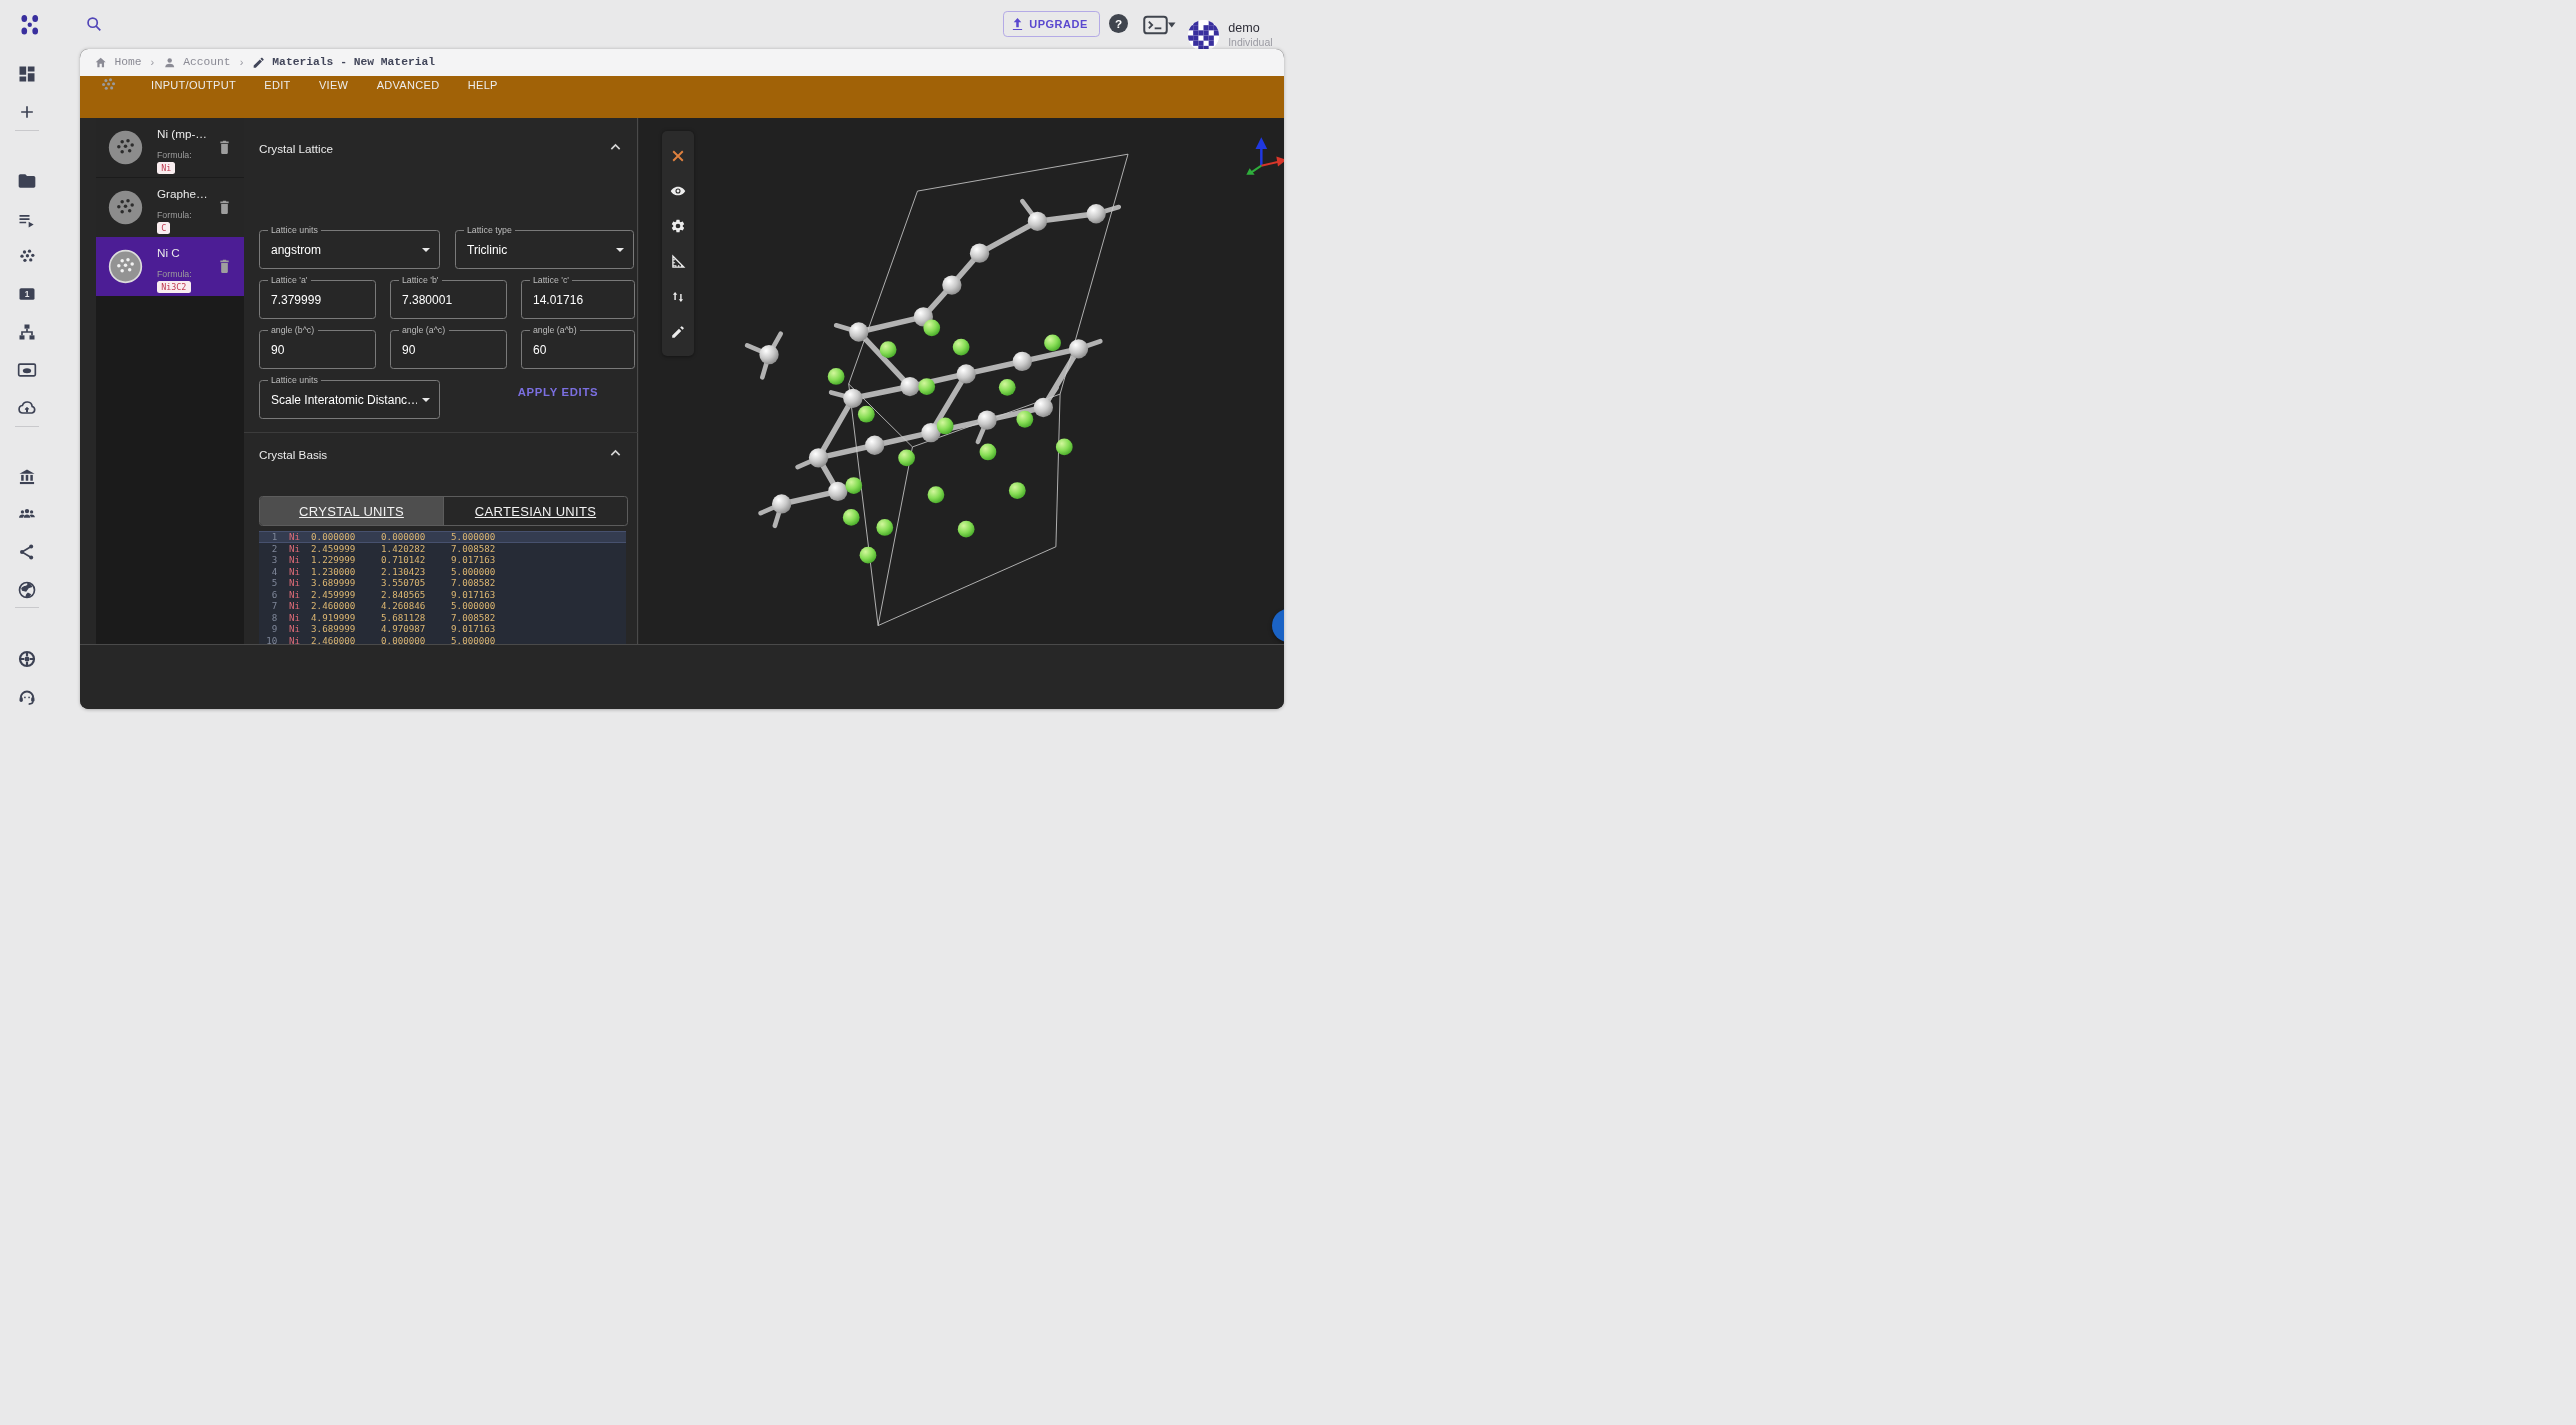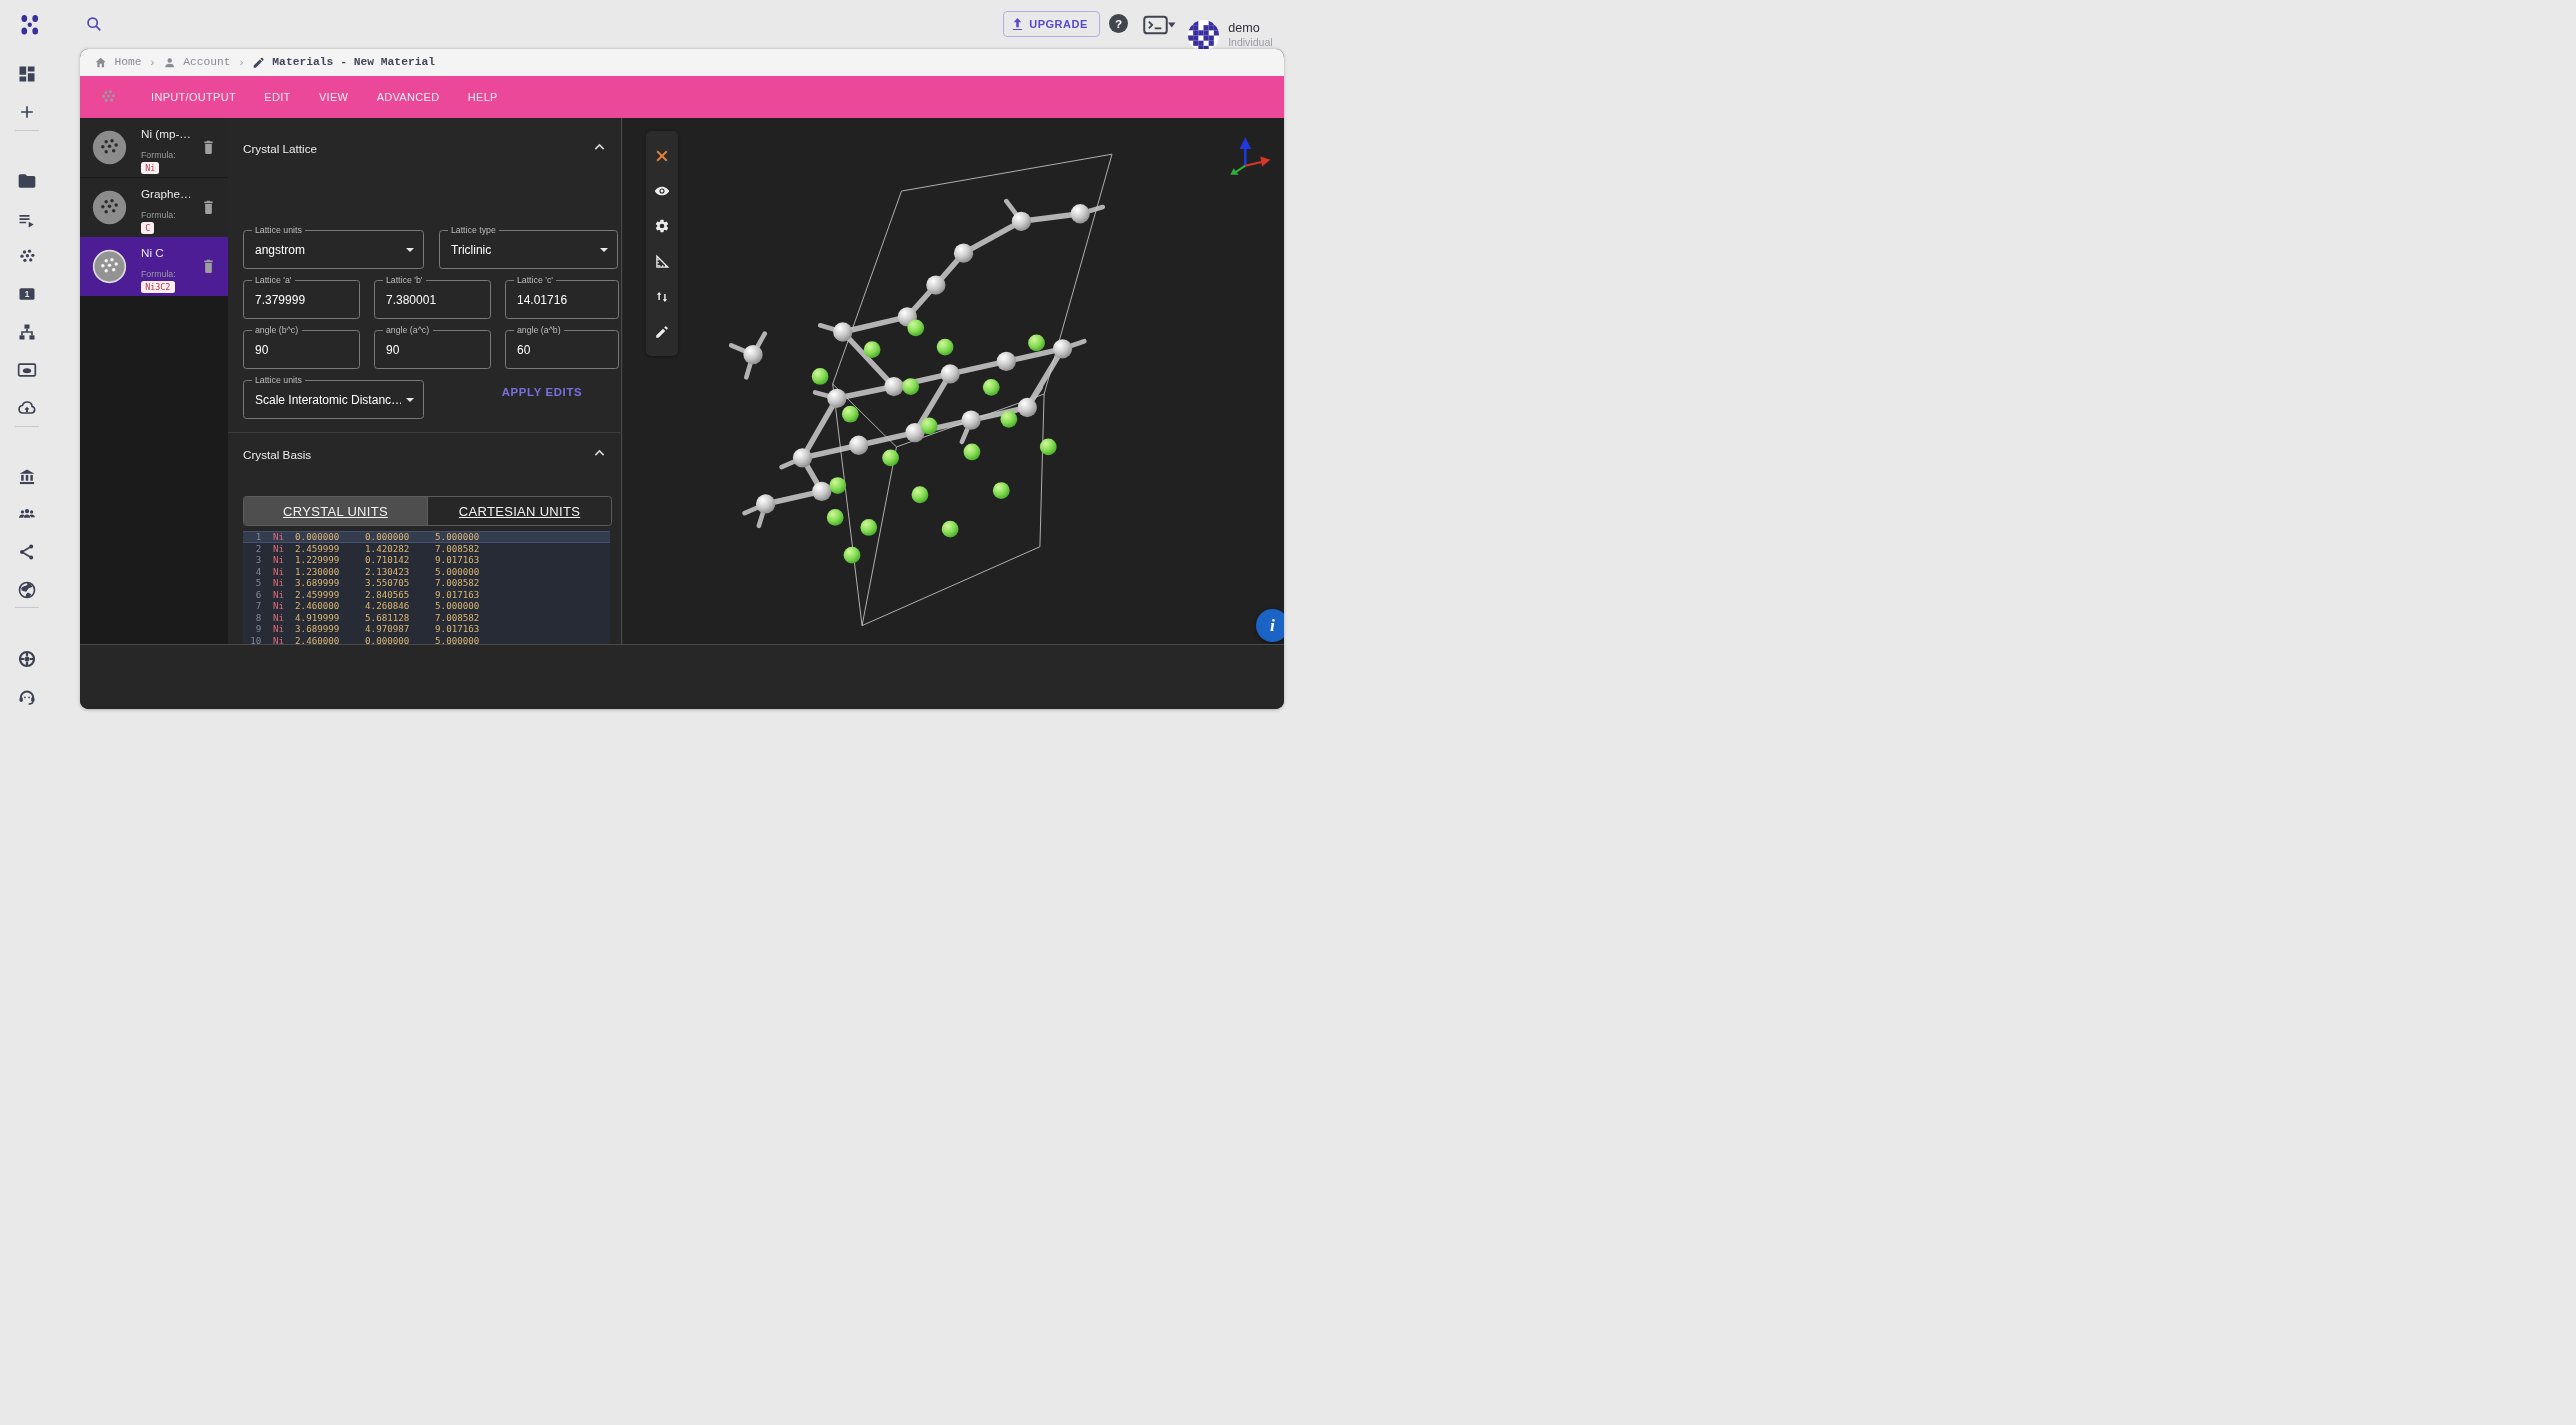--- a/index.html
+++ b/index.html
@@ -33,28 +33,28 @@
 
   
   #crumbbar { position:absolute; left:0; top:0; width:1204px; height:27px; background:#f4f4f5; display:flex; align-items:center; padding-left:14.3px; gap:7.5px;font-family:Liberation Mono, monospace; }
   .crumb { display:flex; align-items:center; gap:6.7px; color:#8b8b95; font-size:11.3px; cursor:pointer; }
   .crumb svg { fill:#8b8b95; width:13.4px; height:13.4px; }
   .crumb.current { color:#42465a; font-weight:bold; cursor:default; }
   .crumb.current svg { fill:#42465a; }
   .crumb-sep { color:#9c9ca4; font-size:11px; }
 
   
-  #menubar { position:absolute; left:0; top:27px; width:1296px; height:42px; background:#ec4899; display:flex; align-items:center; }
+  #menubar { position:absolute; left:0; top:27px; width:1296px; height:42px; background:#a16207; display:flex; align-items:flex-start; }
   #menubar .mol { margin-left:19px; width:18.4px; height:18.4px; }
   #menubar .items { display:flex; margin-left:32px; gap:25px; }
   .menu-item { color:#ededed; font-size:11px; letter-spacing:0.3px; cursor:pointer; padding:3.4px 1.7px; }
   #menu-check { position:absolute; right:12.6px; top:11.7px; width:17px; height:17px; cursor:pointer; }
 
   
-  #content { position:absolute; left:0; top:69px; width:1048px; height:527px; }
+  #content { position:absolute; left:16px; top:69px; width:1048px; height:527px; }
 
   
   #mat-list { position:absolute; left:0; top:0; width:148px; height:527px; background:#1b1b1b; }
   .mat-item { position:absolute; left:0; width:148px; height:59px; background:#262626; cursor:pointer; }
   .mat-item.selected { background:#4c1d95; }
   .mat-ava { position:absolute; left:11.7px; top:11.7px; width:35px; height:35px; }
   .mat-title { position:absolute; left:61px; top:9.2px; width:64px; font-size:11.7px; color:#eaeaea; white-space:nowrap; overflow:hidden; }
   .mat-flabel { position:absolute; left:61px; top:32px; font-size:8.8px; color:#9c9c9c; }
   .mat-chip { position:absolute; left:61px; top:44px; font-family:"DejaVu Sans Mono", monospace; font-size:8.4px;
     color:#bf3a50; background:#f9eef0; border-radius:2.5px; padding:0.8px 4.2px; }

